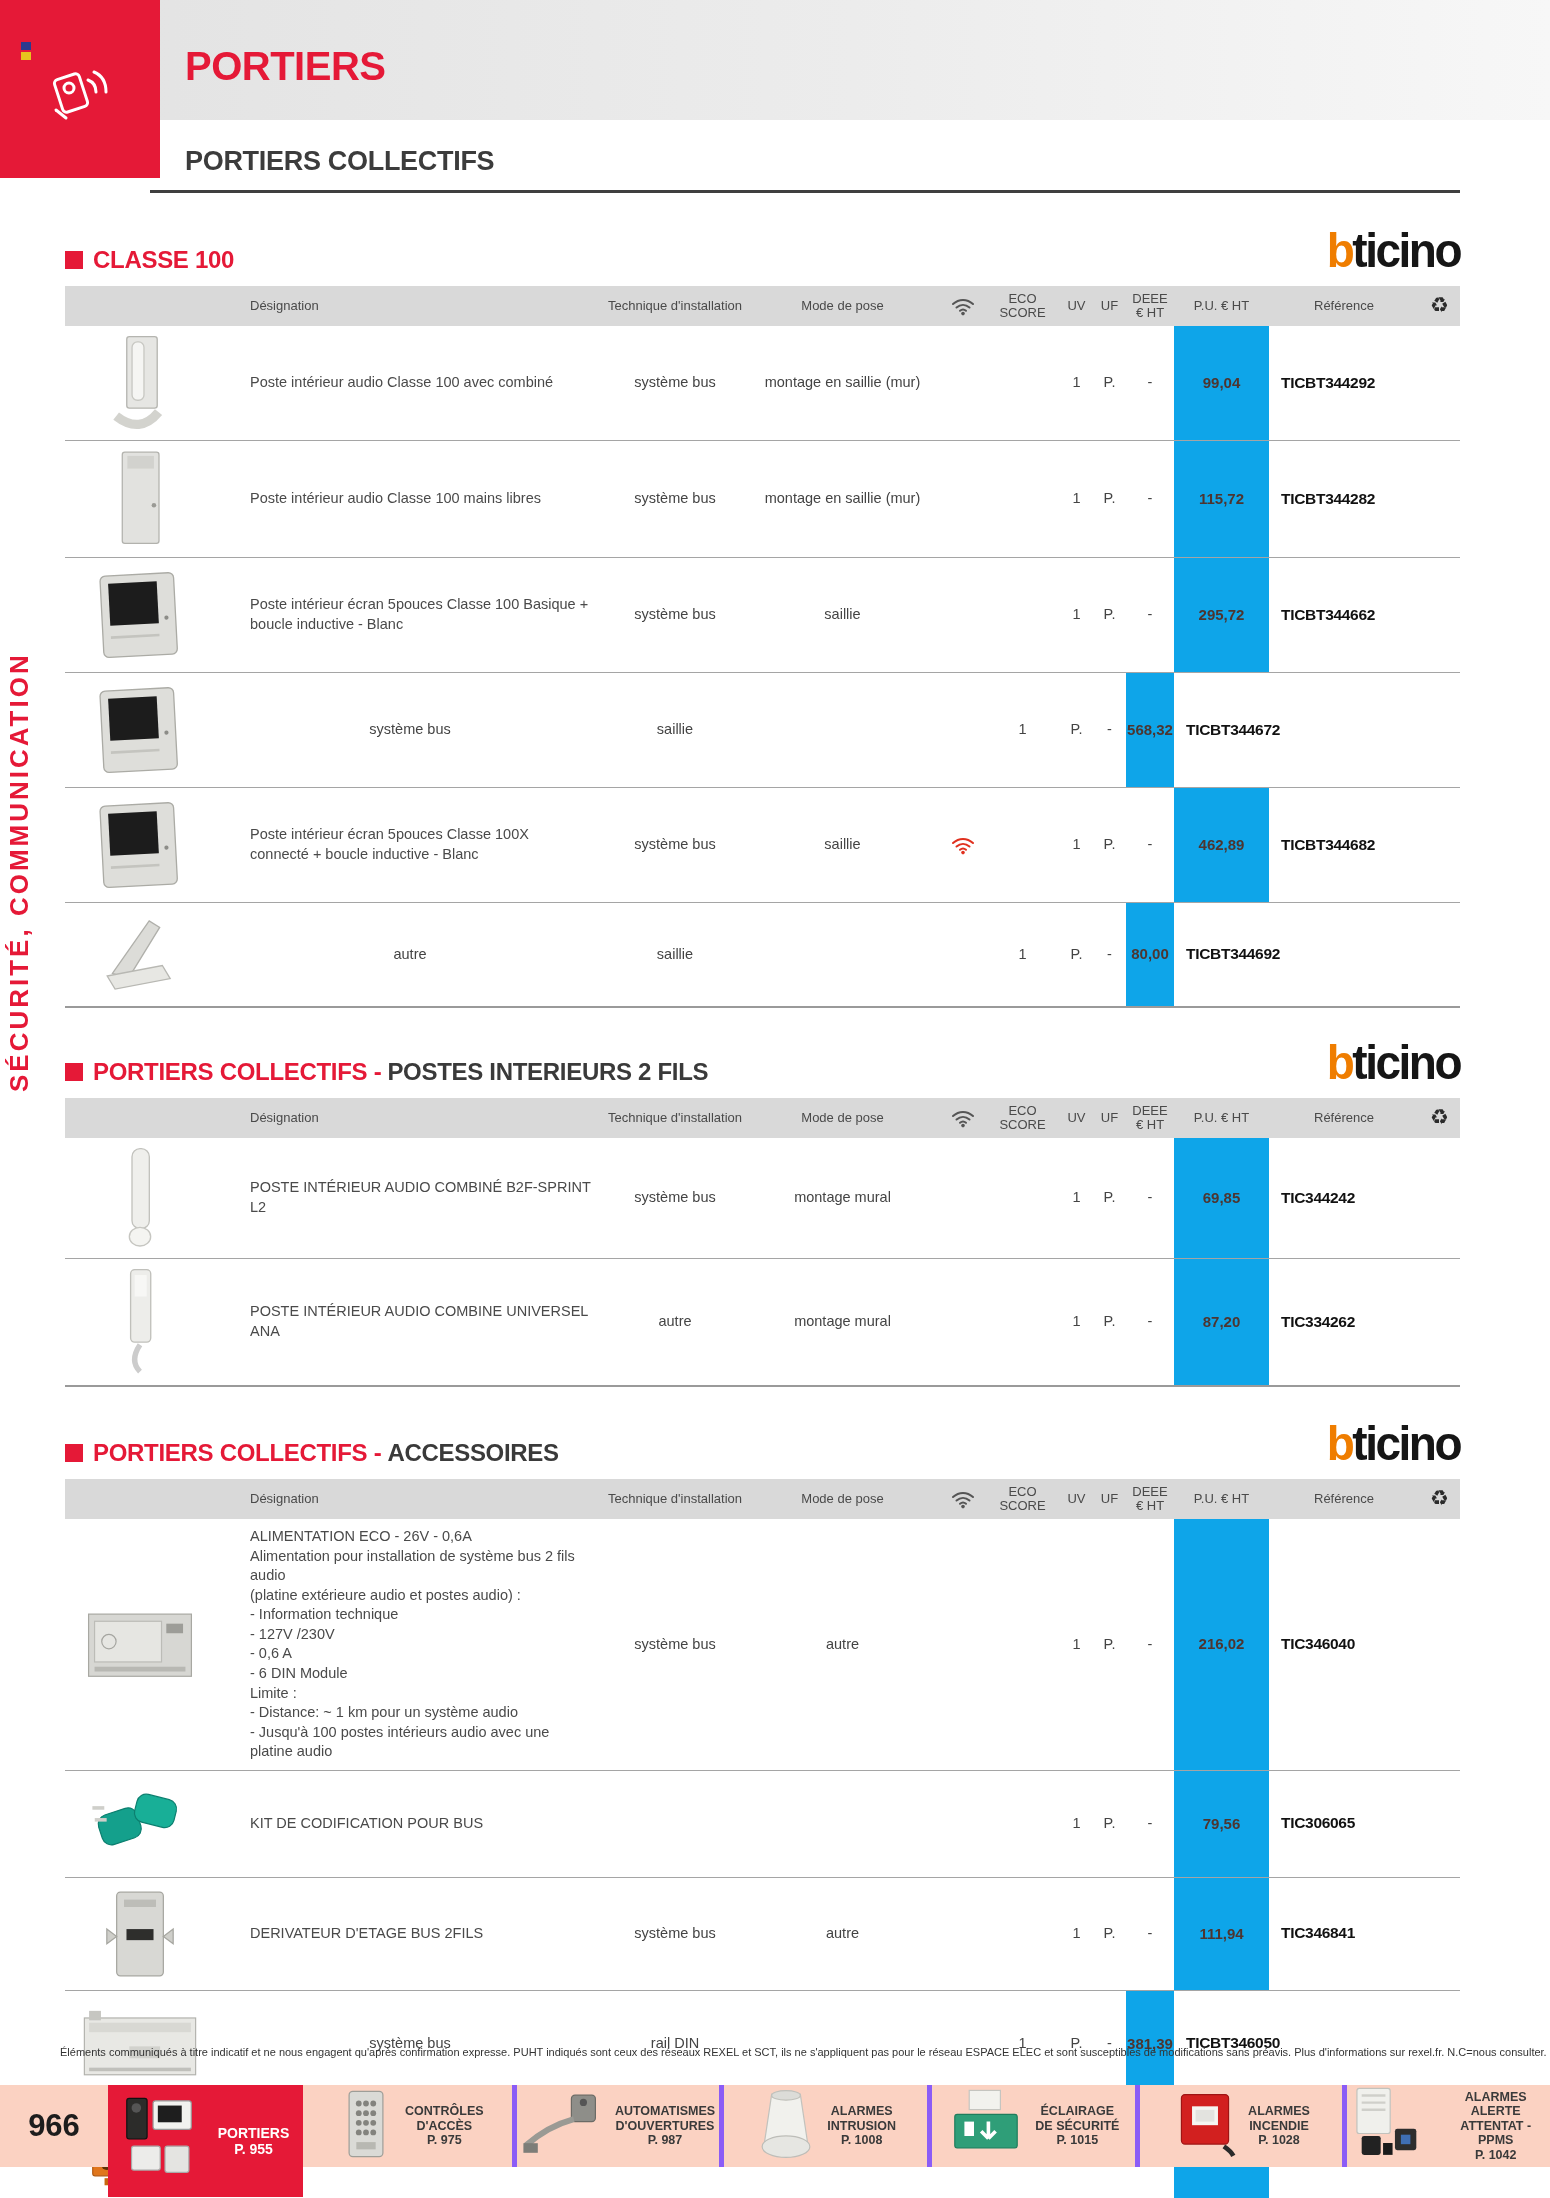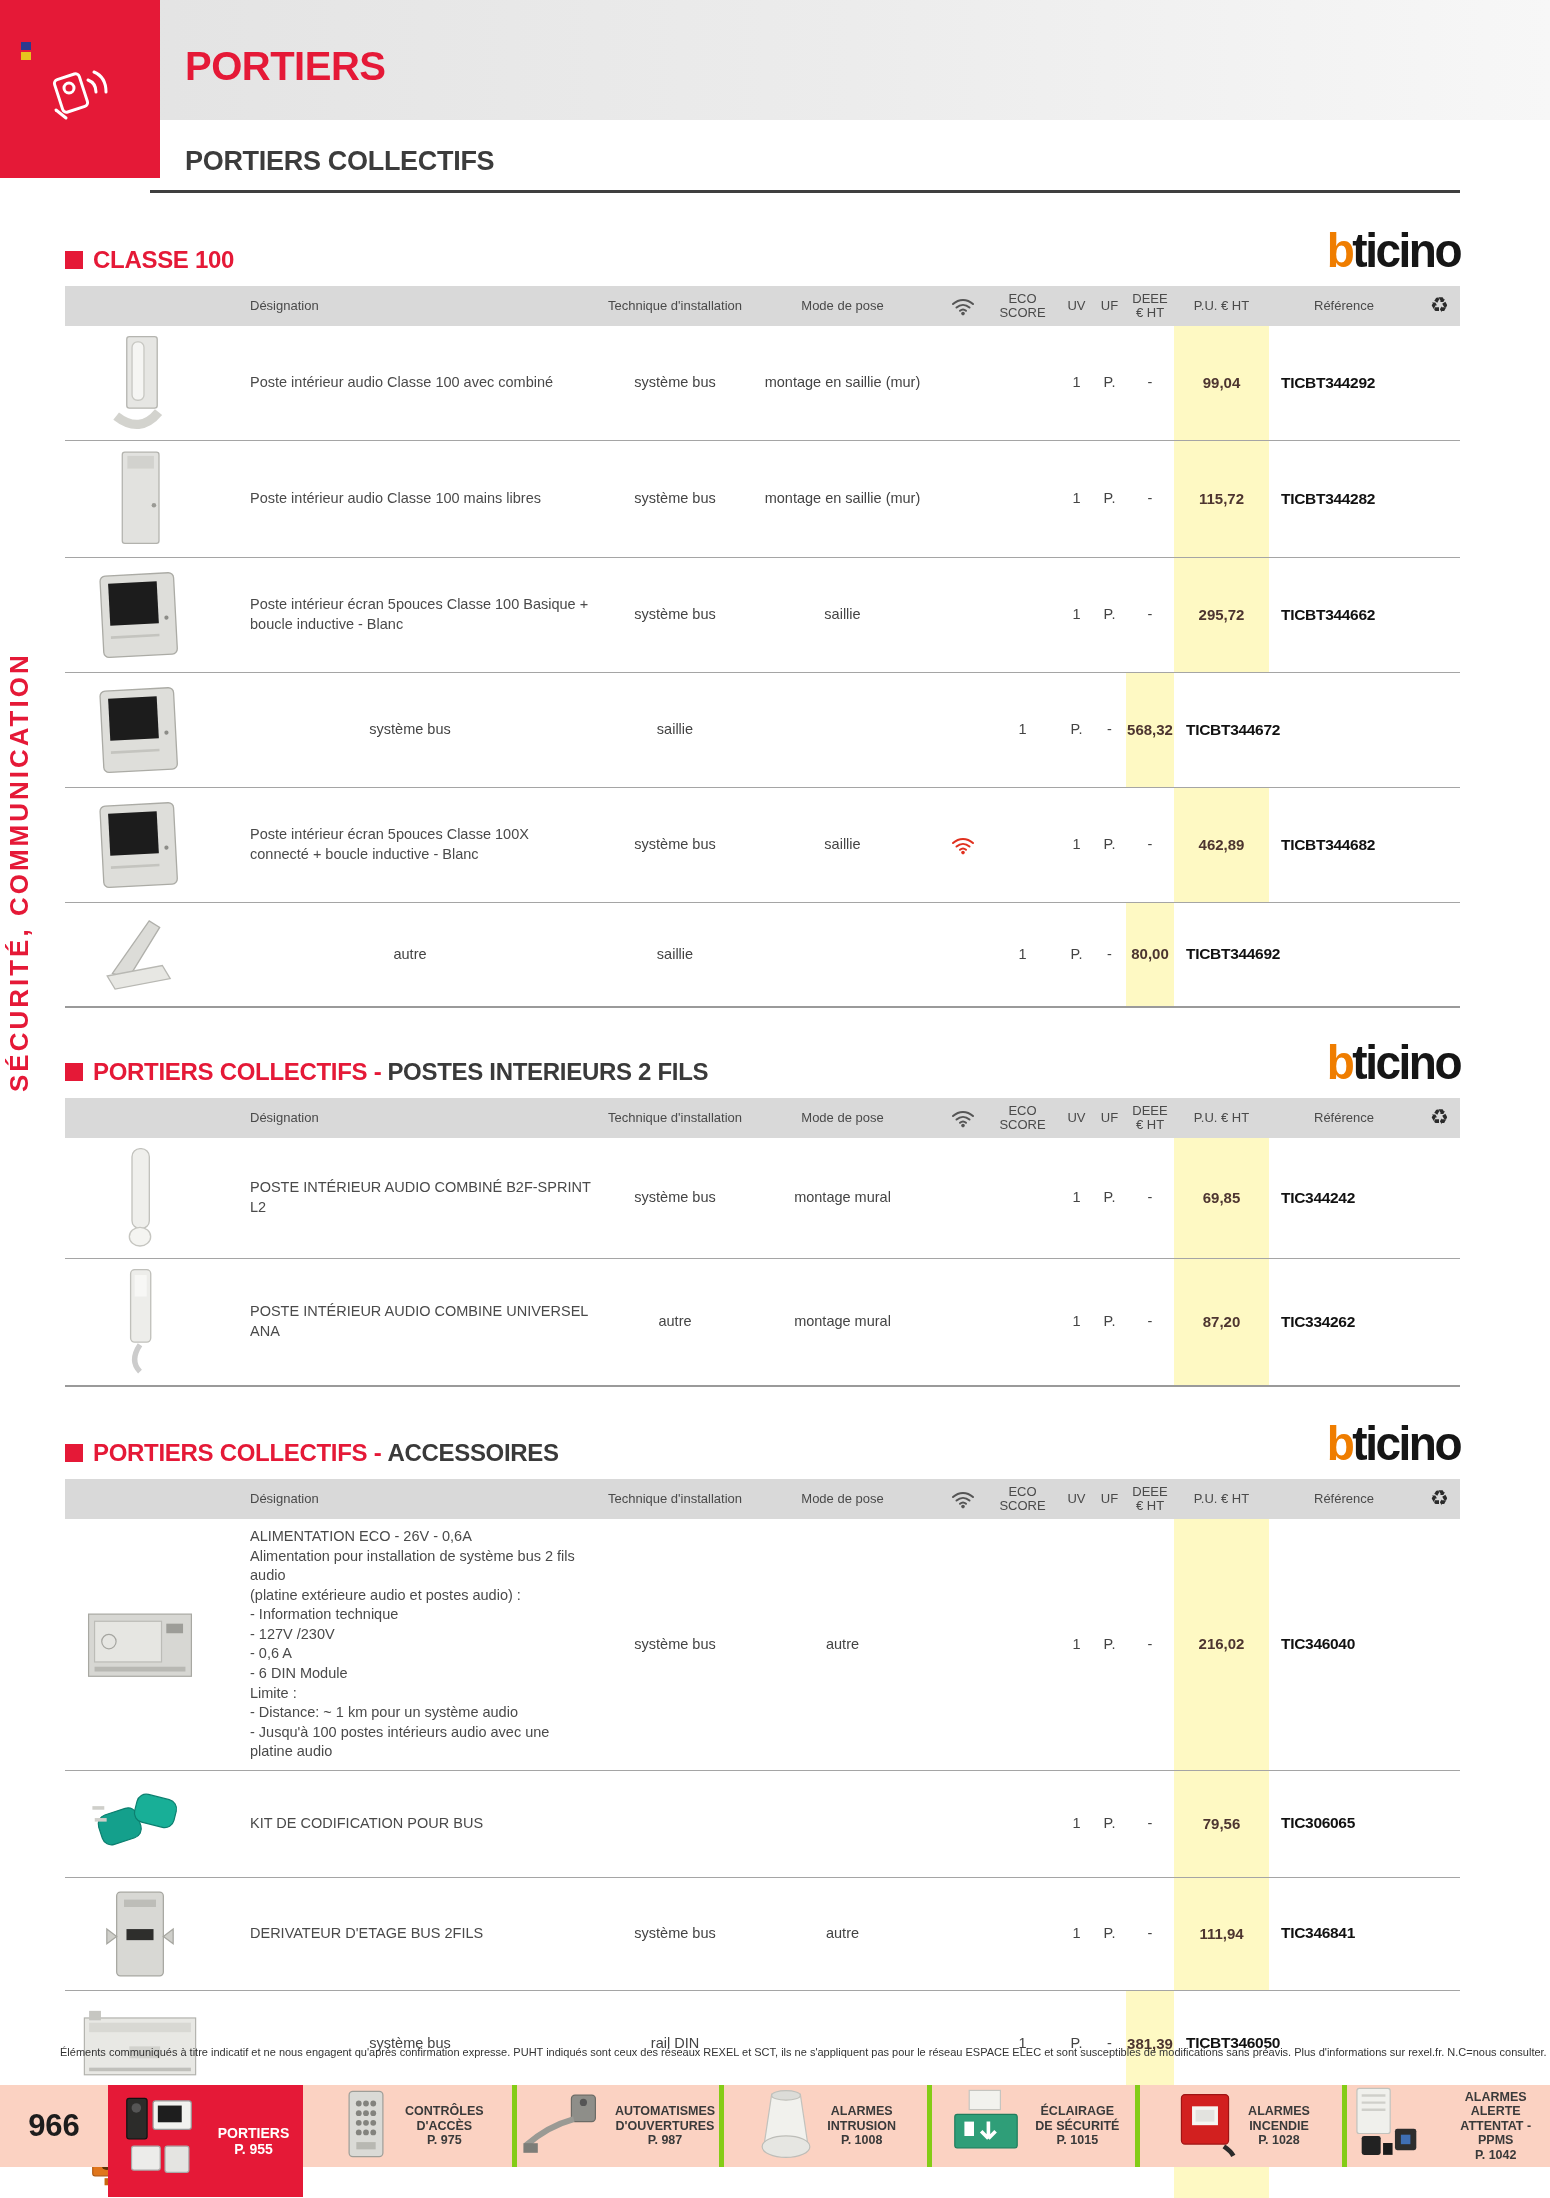--- a/index.html
+++ b/index.html
@@ -47,39 +47,39 @@
   .trow{border-top:1px solid #a5a5a5;}
   .trow.first{border-top:none;}
   #table-0 .trow{min-height:103px;}
   #table-1 .trow{min-height:104px;}
   #table-2 .trow{min-height:106px;}
   .cell{display:flex;align-items:center;justify-content:center;padding:8px 4px;
         font-size:14.5px;color:#444;text-align:center;line-height:1.35;}
   .left{justify-content:flex-start;text-align:left;}
   .c-des{padding-left:35px;padding-right:14px;color:#4a4a4a;}
   .pre{white-space:pre-line;}
-  .pink{background:#fef9c3;}
+  .pink{background:#0ea5e9;}
   .price{font-weight:700;color:#4d3530;font-size:15px;}
   .ref{font-weight:700;color:#111;font-size:15.5px;letter-spacing:-.3px;padding-left:12px;}
   .recycle-glyph{font-family:"DejaVu Sans",sans-serif;font-size:21px;color:#2b2b2b;}
   .recycle-green{font-family:"DejaVu Sans",sans-serif;font-size:24px;color:#1f9d55;}
 
   
   .footnote{position:absolute;left:60px;top:2046px;width:1460px;font-size:11px;color:#333;
             white-space:nowrap;letter-spacing:0;}
 
   
   .bottomnav{position:absolute;left:0;top:2085px;width:1550px;height:113px;}
   .navband{position:absolute;left:0;top:0;width:1550px;height:82px;background:#fbd2c2;}
   .navitems{position:absolute;left:0;top:0;width:1550px;display:flex;align-items:flex-start;}
   .pagenum{width:108px;height:82px;display:flex;align-items:center;justify-content:center;
            font-size:31px;font-weight:700;color:#1d1d1d;}
   .navitem{height:82px;display:flex;align-items:center;justify-content:center;gap:10px;
            flex:1 1 0;position:relative;}
-  .navitem.divided{border-left:5px solid #84cc16;}
+  .navitem.divided{border-left:5px solid #8b5cf6;}
   .navitem.active{flex:0 0 195px;height:112px;background:#e51937;margin-right:6px;}
   .navlabel{font-size:12.5px;color:#3a3a3a;text-align:center;line-height:1.15;font-weight:700;}
   .navlabel .lbl{white-space:pre-line;display:block;}
   .navitem.active .navlabel{color:#fff;font-size:14px;}
 </style>
 </head>
 <body>
 
 <div class="page">
 

